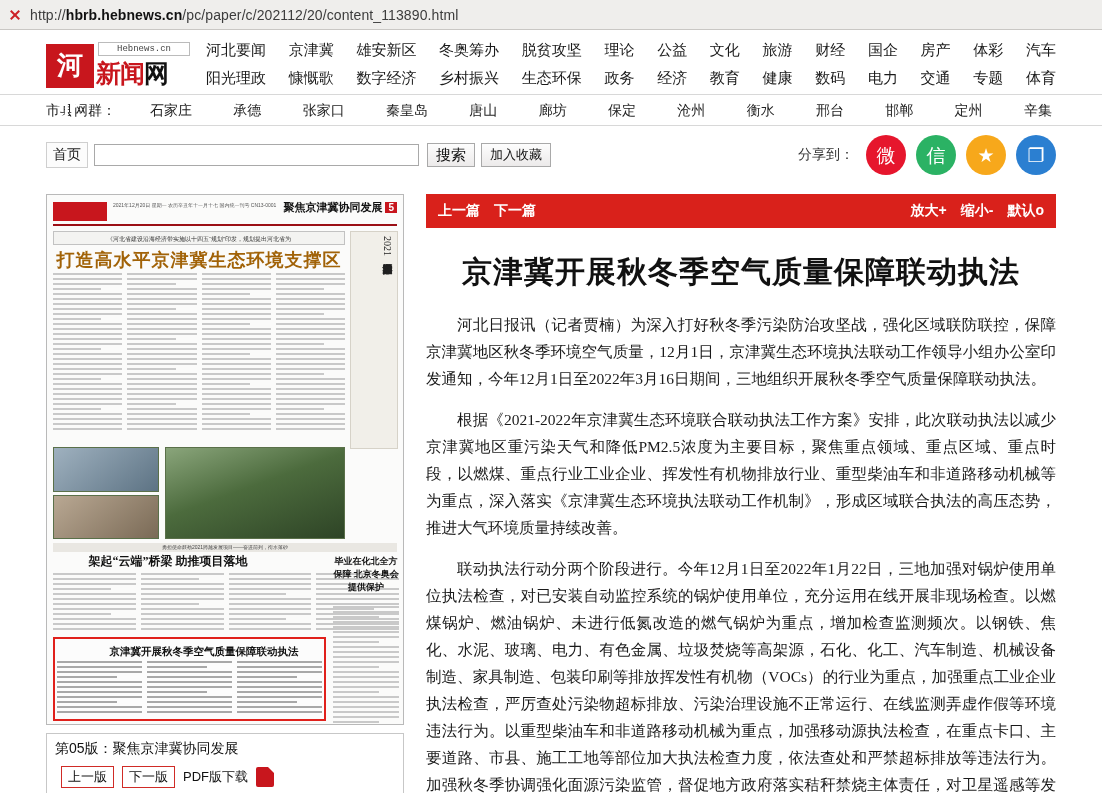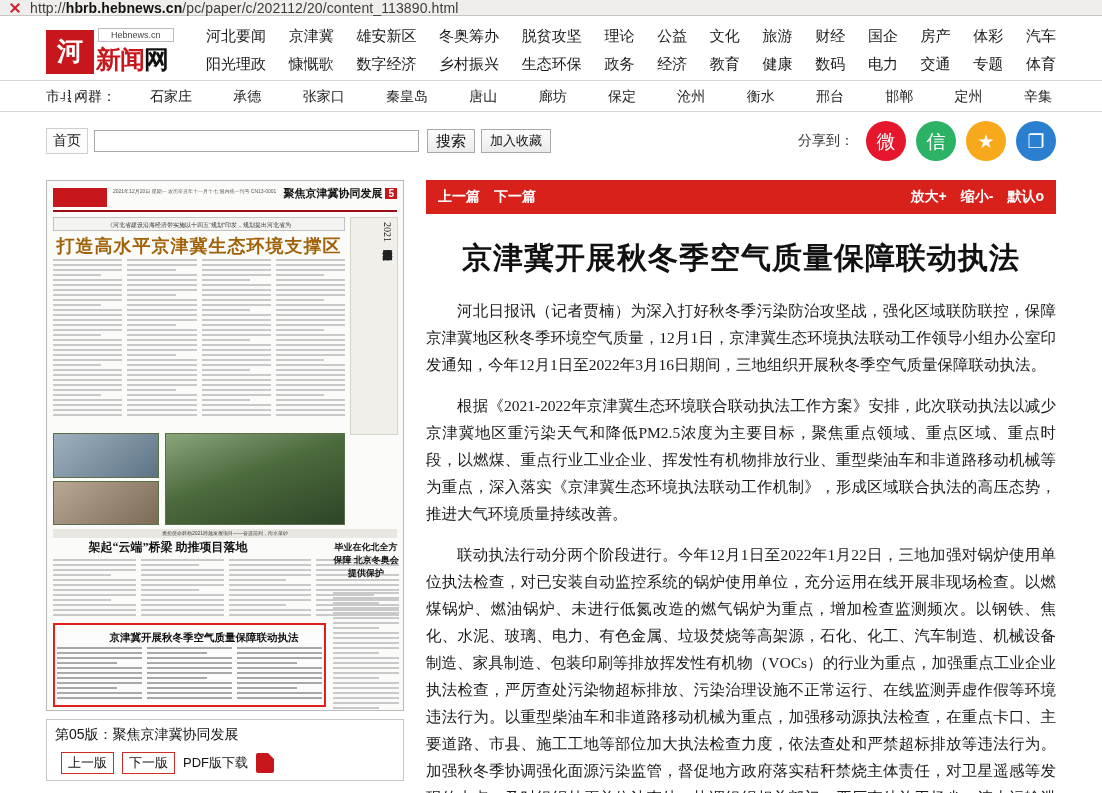--- a/index.html
+++ b/index.html
@@ -6,21 +6,21 @@
   html, body {
     margin: 0; padding: 0;
     width: 1102px; height: 793px;
     background: #ffffff;
     font-family: "Liberation Sans", sans-serif;
     overflow: hidden;
   }
 
   
   .urlbar {
-    height: 16px;
+    height: 30px;
     background: #efeeec;
     border-bottom: 1px solid #c9c7c4;
     display: flex;
     align-items: center;
     padding: 0 8px;
     gap: 8px;
   }
   .urlbar .err-icon {
     width: 14px; height: 14px;
     position: relative;
@@ -82,22 +82,23 @@
     font-weight: bold;
     line-height: 44px;
     text-align: center;
   }
   .logo .logo-top {
     position: absolute;
     left: 52px; top: 4px;
     font-size: 9px;
     color: #444;
     border: 1px solid #bbb;
-    padding: 0 12px;
+    padding: 0 18px;
     line-height: 12px;
+    font-family: Liberation Mono, monospace;
   }
   .logo .logo-word {
     position: absolute;
     left: 50px; top: 19px;
     font-family: "Liberation Serif", serif;
     font-size: 25px;
     font-weight: bold;
     color: #111;
     letter-spacing: -1px;
   }

